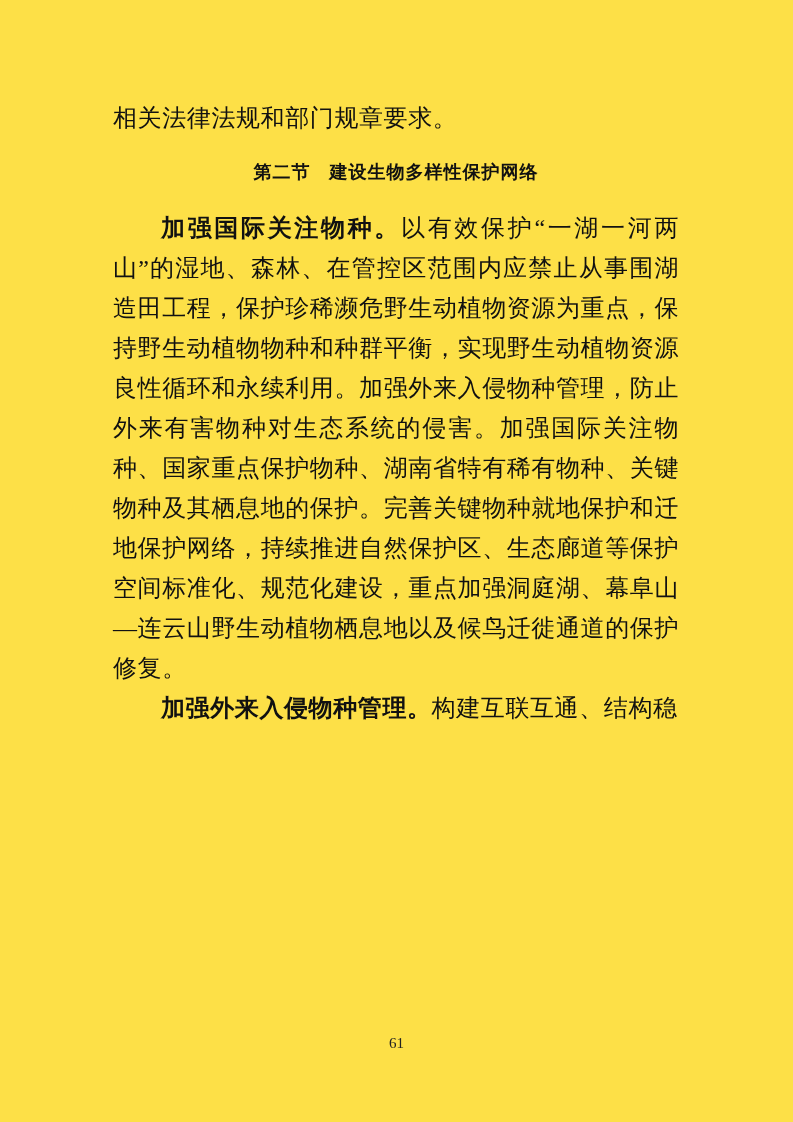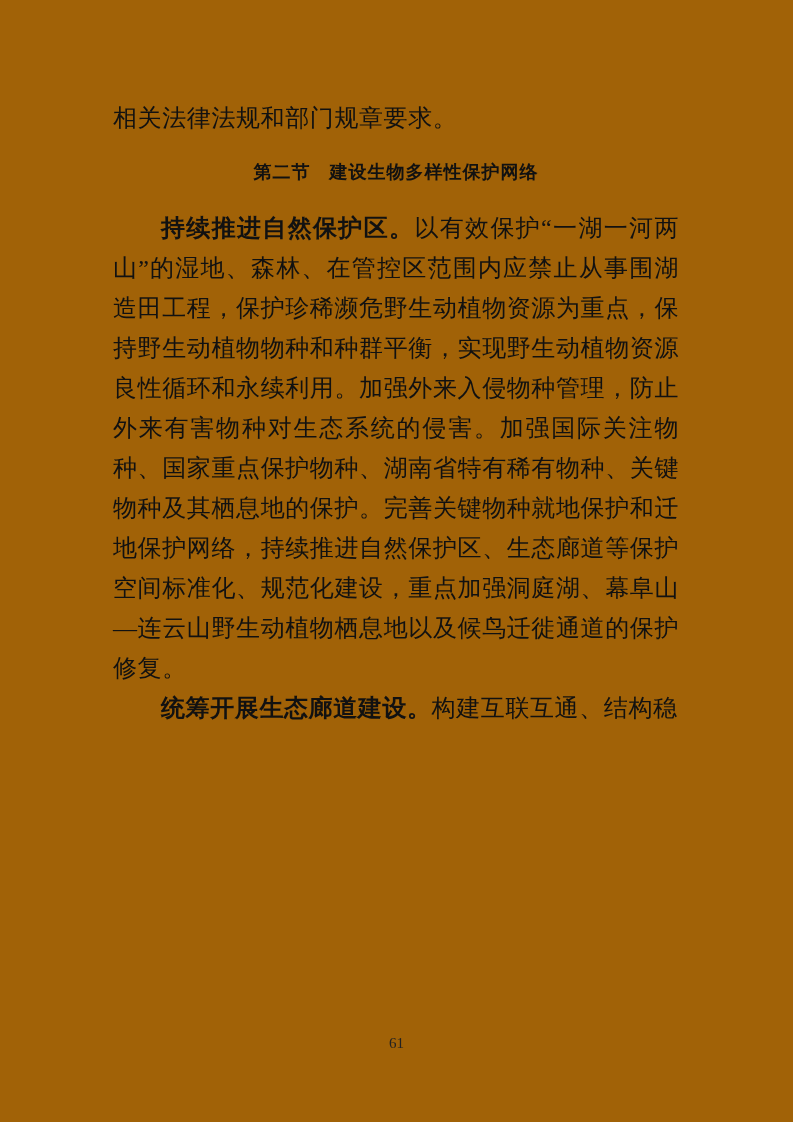--- a/index.html
+++ b/index.html
@@ -4,21 +4,21 @@
 <style>
   html, body {
     margin: 0;
     padding: 0;
     background: #ffffff;
   }
   .page {
     position: relative;
     width: 793px;
     height: 1122px;
-    background: #a16207;
+    background: #fde047;
     overflow: hidden;
     color: #111111;
     font-family: "Liberation Serif", "DejaVu Serif", serif;
   }
   .content {
     position: absolute;
     left: 113px;
     top: 98px;
     width: 566px;
   }
@@ -64,21 +64,21 @@
 </head>
 <body>
 
 <div class="page">
   <div class="content">
 
     <p class="body-text continuation">相关法律法规和部门规章要求。</p>
 
     <h2 class="heading">第二节　建设生物多样性保护网络</h2>
 
-    <p class="body-text para"><strong class="lead">持续推进自然保护区。</strong><span>以有效保护“一湖一河两山”的湿地、森林、在管控区范围内应禁止从事围湖造田工程，保护珍稀濒危野生动植物资源为重点，保持野生动植物物种和种群平衡，实现野生动植物资源良性循环和永续利用。加强外来入侵物种管理，防止外来有害物种对生态系统的侵害。加强国际关注物种、国家重点保护物种、湖南省特有稀有物种、关键物种及其栖息地的保护。完善关键物种就地保护和迁地保护网络，持续推进自然保护区、生态廊道等保护空间标准化、规范化建设，重点加强洞庭湖、幕阜山—连云山野生动植物栖息地以及候鸟迁徙通道的保护修复。</span></p>
+    <p class="body-text para"><strong class="lead">加强国际关注物种。</strong><span>以有效保护“一湖一河两山”的湿地、森林、在管控区范围内应禁止从事围湖造田工程，保护珍稀濒危野生动植物资源为重点，保持野生动植物物种和种群平衡，实现野生动植物资源良性循环和永续利用。加强外来入侵物种管理，防止外来有害物种对生态系统的侵害。加强国际关注物种、国家重点保护物种、湖南省特有稀有物种、关键物种及其栖息地的保护。完善关键物种就地保护和迁地保护网络，持续推进自然保护区、生态廊道等保护空间标准化、规范化建设，重点加强洞庭湖、幕阜山—连云山野生动植物栖息地以及候鸟迁徙通道的保护修复。</span></p>
 
 
-    <p class="body-text para"><strong class="lead">统筹开展生态廊道建设。</strong><span>构建互联互通、结构稳</span></p>
+    <p class="body-text para"><strong class="lead">加强外来入侵物种管理。</strong><span>构建互联互通、结构稳</span></p>
 
   </div>
 
   <div class="page-number">61</div>
 </div>
 
 </body></html>

